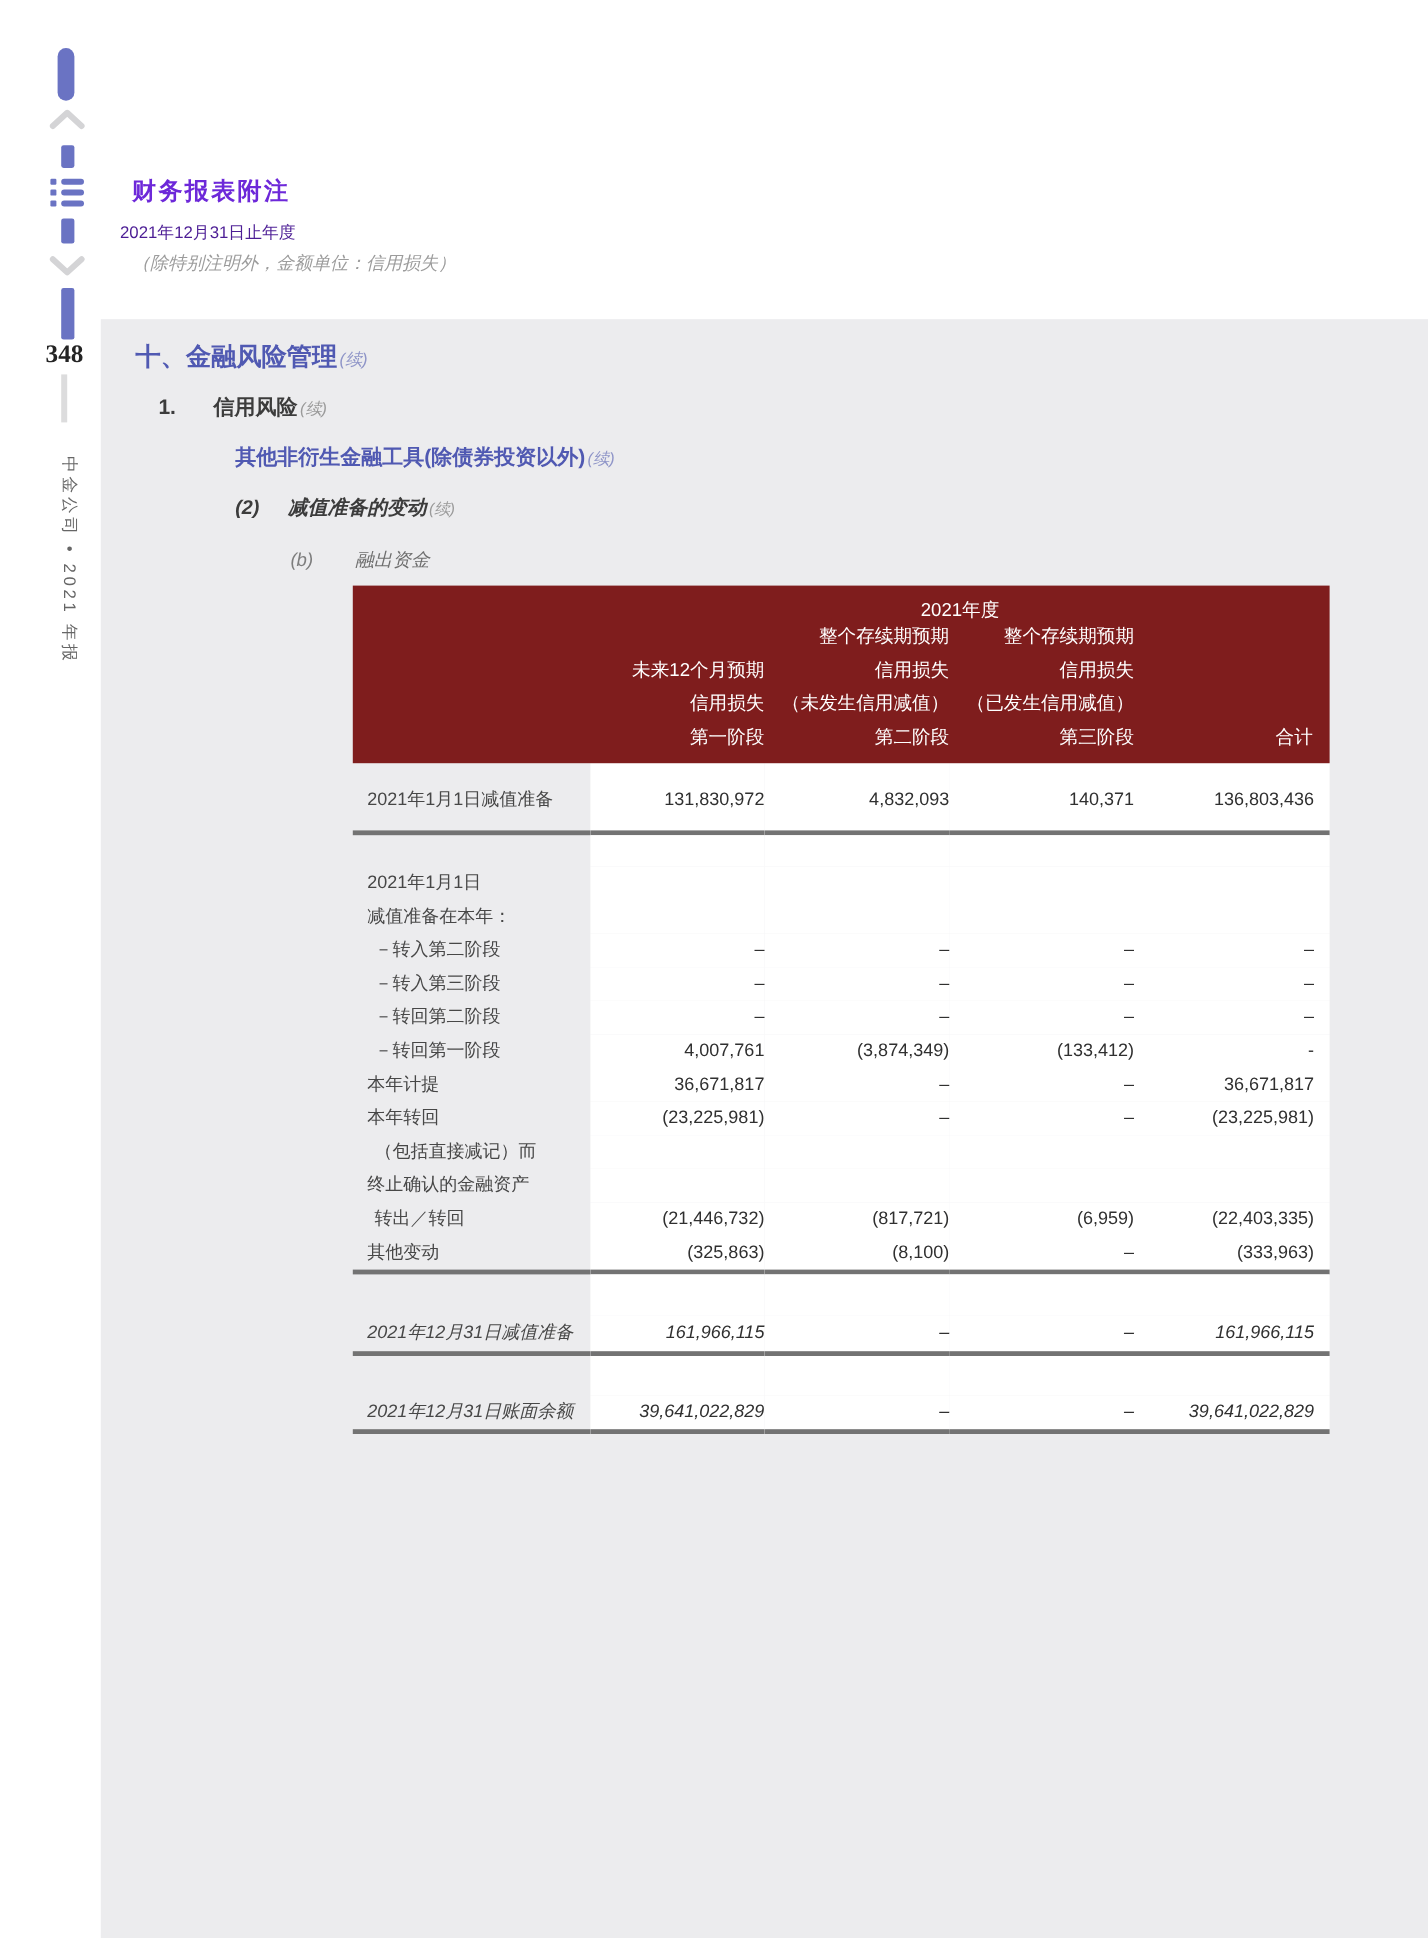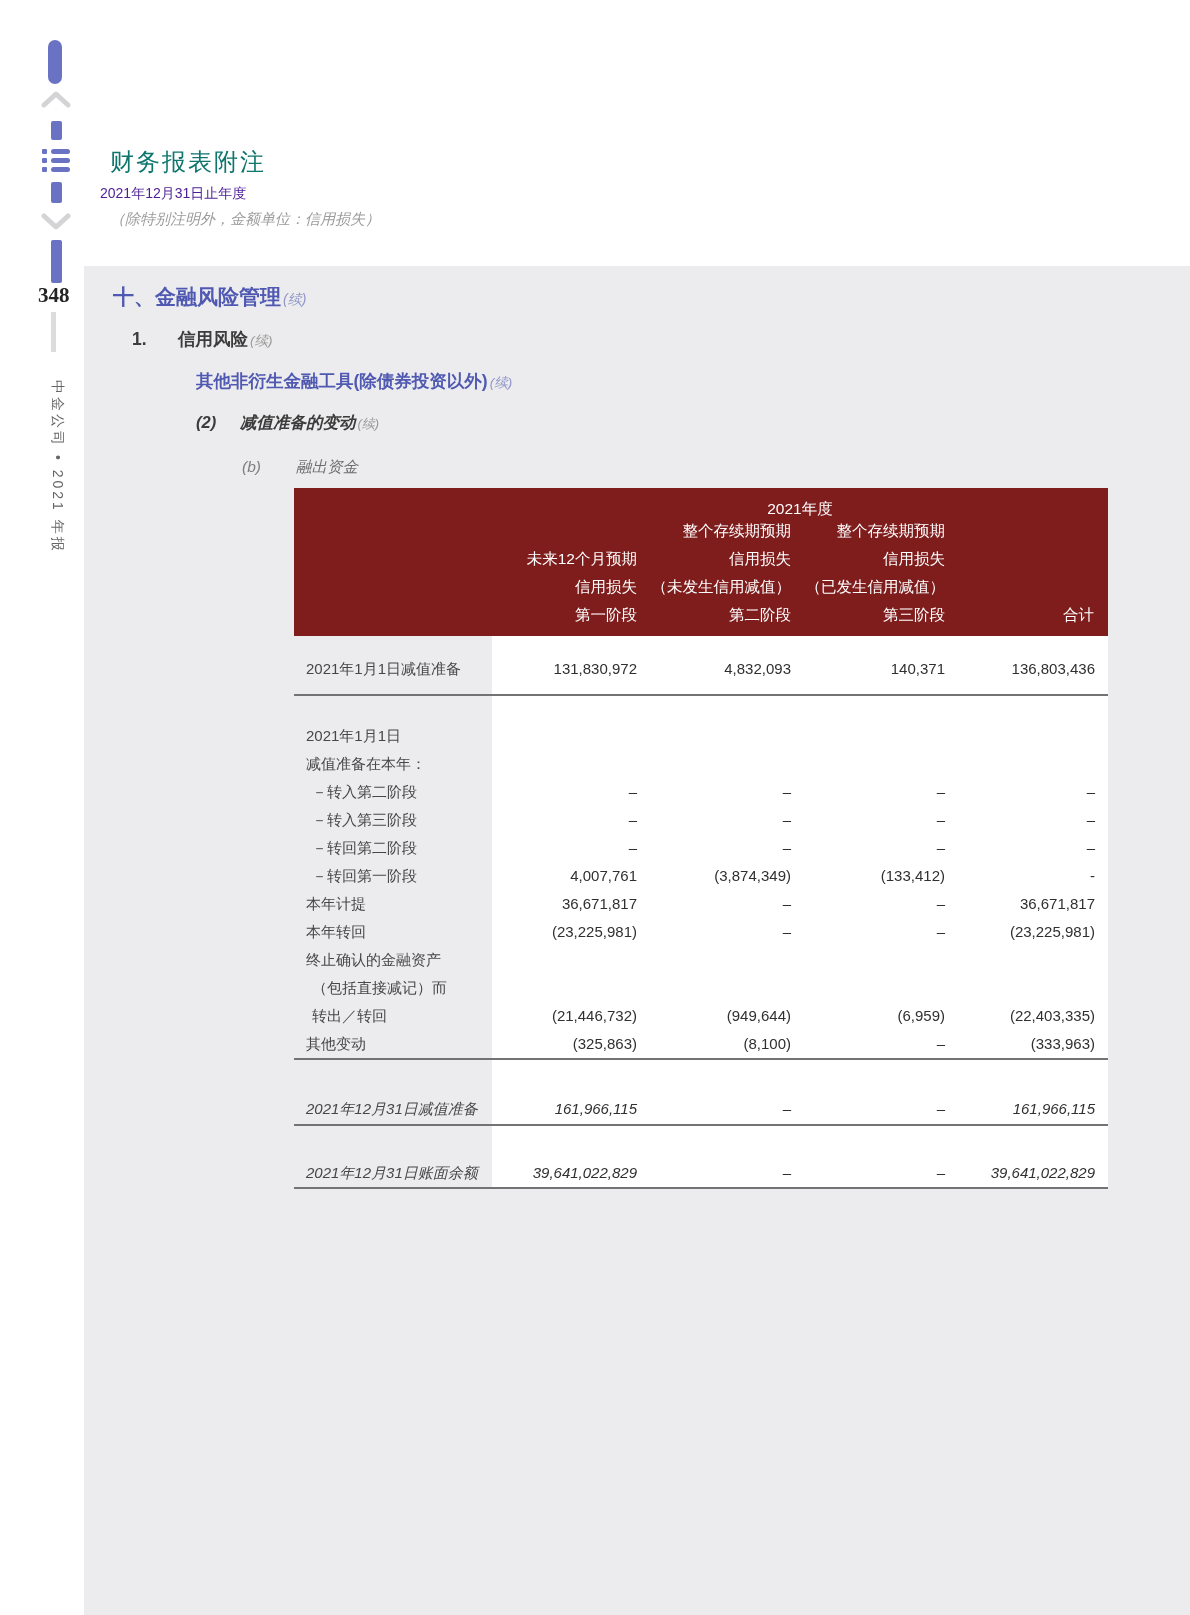--- a/index.html
+++ b/index.html
@@ -25,21 +25,21 @@
   }
   #tick { position:absolute; left:51px; top:312px; width:5px; height:40px; background:#dcdcdd; }
   #vert-text {
     position:absolute; left:66px; top:380px; transform:rotate(90deg);
     transform-origin:left top; white-space:nowrap; font-size:14px; color:#666;
     letter-spacing:3px;
   }
   
   #doc-title {
     position:absolute; left:110px; top:146px; font-family:"Liberation Serif", serif;
-    font-weight:normal; font-size:24px; color:#0f766e; letter-spacing:2px;
+    font-weight:bold; font-size:20px; color:#6d28d9; letter-spacing:2px;
   }
   #doc-subtitle { position:absolute; left:100px; top:185px; font-size:14px; color:#4c1d95; }
   #doc-note { position:absolute; left:110px; top:210px; font-size:15px; color:#9c9c9c; font-style:italic; }
   
   #panel { position:absolute; left:84px; top:266px; right:0; bottom:0; background:#ececee; }
   
   .cont { font-style:italic; font-weight:normal; }
   #h1 { position:absolute; left:113px; top:283px; font-size:21px; font-weight:bold; color:#5059b2; }
   #h1 .cont { font-size:14px; color:#8f95c8; margin-left:2px; }
   #h2 { position:absolute; left:132px; top:327px; font-size:17.5px; font-weight:bold; color:#3c3c3c; }
@@ -68,21 +68,21 @@
   table#grid { width:814px; border-collapse:separate; border-spacing:0; table-layout:fixed; }
   #grid td {
     font-size:15px; line-height:28px; height:28px; vertical-align:middle;
     white-space:nowrap; padding:0;
   }
   #grid td.lbl { color:#474747; padding-left:12px; text-align:left; overflow:visible; }
   #grid td.lbl.ind { padding-left:18px; }
   #grid td.val { background:#ffffff; text-align:right; color:#303030; }
   #grid td.v4 { padding-right:13px; }
   #grid tr.first td { height:60px; vertical-align:bottom; padding-bottom:15px; line-height:20px; }
-  #grid tr.rule td { border-bottom:2px solid #737373; }
+  #grid tr.rule td { border-bottom:4px solid #737373; }
   #grid tr.gap td { line-height:1px; font-size:1px; }
   #grid tr.g1 td { height:26px; }
   #grid tr.g2 td { height:34px; }
   #grid tr.g3 td { height:33px; }
   #grid tr.total1 td { height:30px; line-height:30px;font-style:italic; }
   #grid tr.total2 td { height:28px; line-height:28px;font-style:italic; }
 </style>
 </head>
 <body>
 
@@ -219,37 +219,37 @@
             <td class="val v4">36,671,817</td>
           </tr>
           <tr class="std">
             <td class="lbl">本年转回</td>
             <td class="val">(23,225,981)</td>
             <td class="val">–</td>
             <td class="val">–</td>
             <td class="val v4">(23,225,981)</td>
           </tr>
           <tr class="std">
+            <td class="lbl ind">（包括直接减记）而</td>
+            <td class="val"></td>
+            <td class="val"></td>
+            <td class="val"></td>
+            <td class="val v4"></td>
+          </tr>
+          <tr class="std">
             <td class="lbl">终止确认的金融资产</td>
-            <td class="val"></td>
-            <td class="val"></td>
-            <td class="val"></td>
-            <td class="val v4"></td>
-          </tr>
-          <tr class="std">
-            <td class="lbl ind">（包括直接减记）而</td>
             <td class="val"></td>
             <td class="val"></td>
             <td class="val"></td>
             <td class="val v4"></td>
           </tr>
           <tr class="std">
             <td class="lbl ind">转出／转回</td>
             <td class="val">(21,446,732)</td>
-            <td class="val">(949,644)</td>
+            <td class="val">(817,721)</td>
             <td class="val">(6,959)</td>
             <td class="val v4">(22,403,335)</td>
           </tr>
           <tr class="std rule">
             <td class="lbl">其他变动</td>
             <td class="val">(325,863)</td>
             <td class="val">(8,100)</td>
             <td class="val">–</td>
             <td class="val v4">(333,963)</td>
           </tr>

